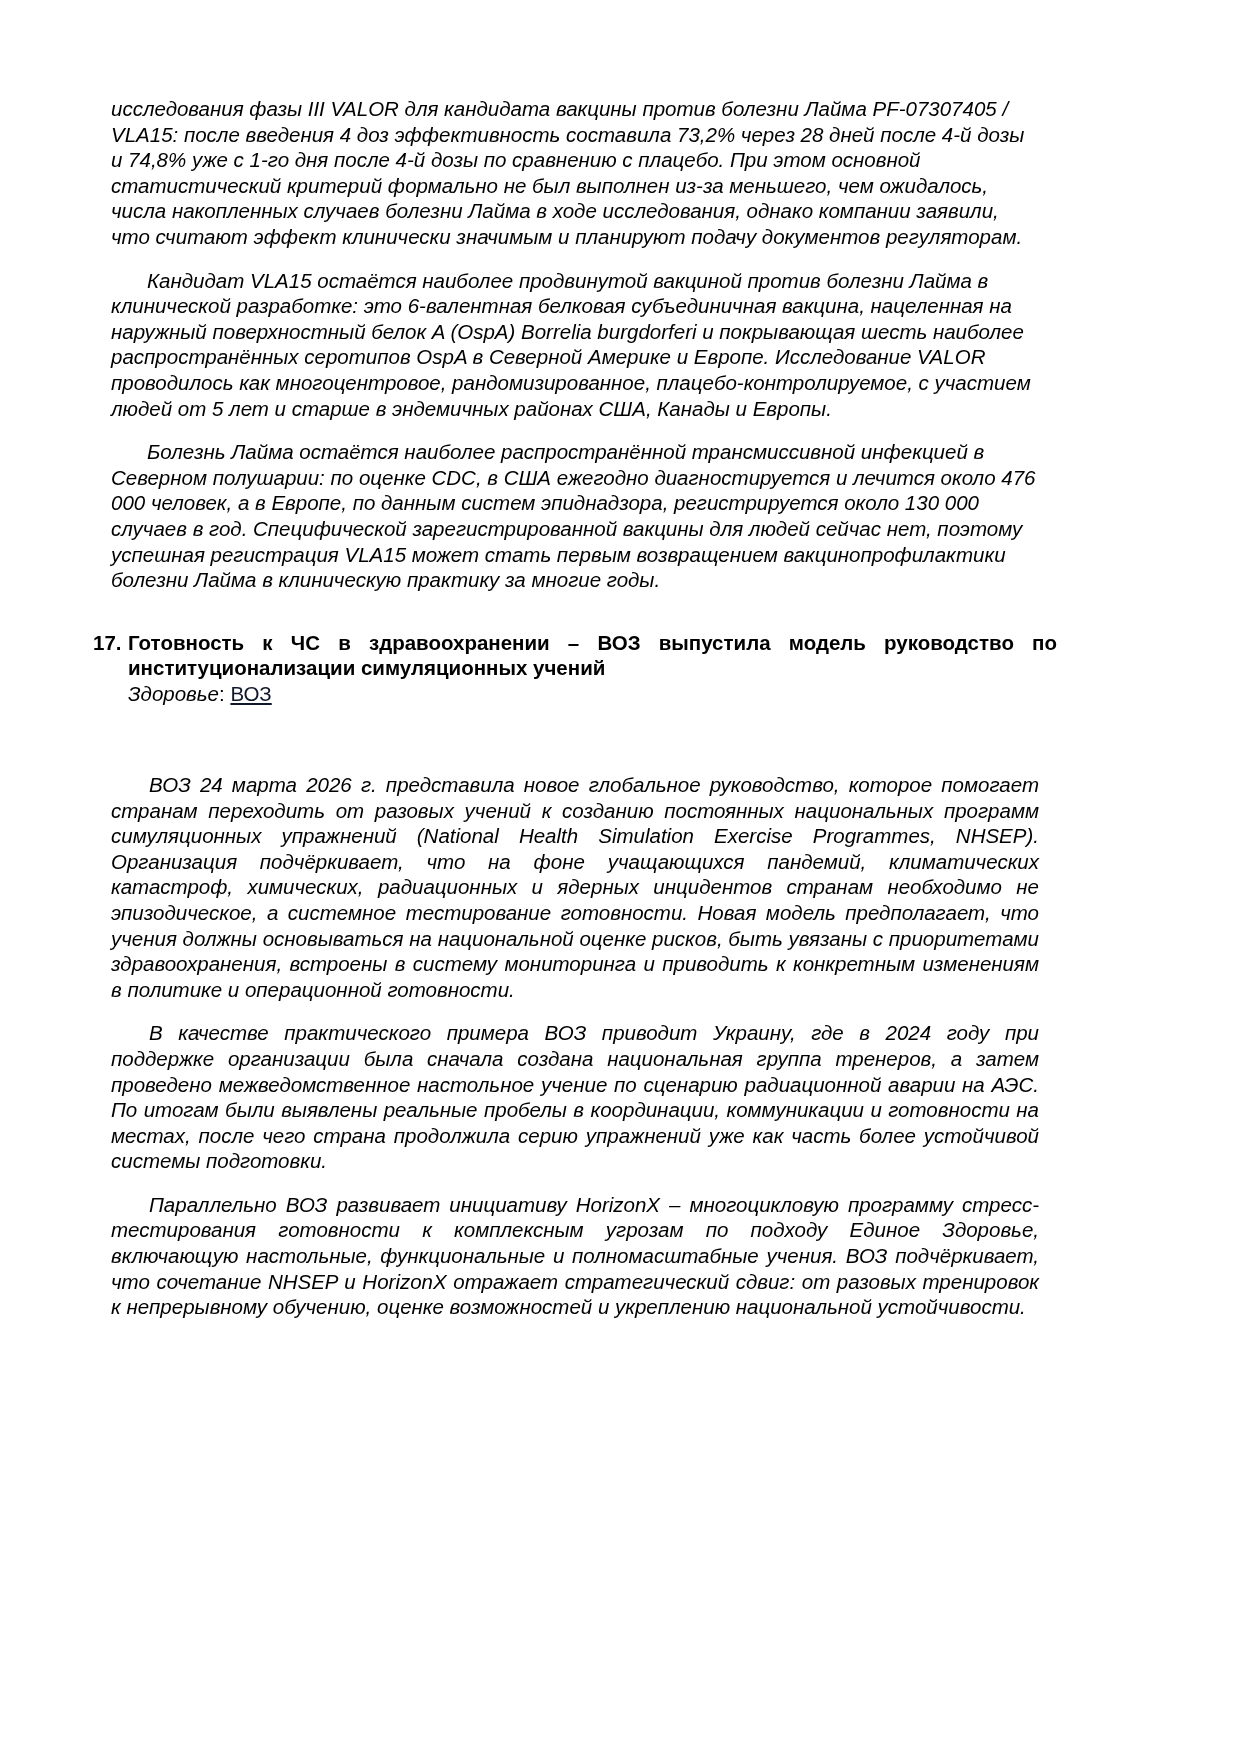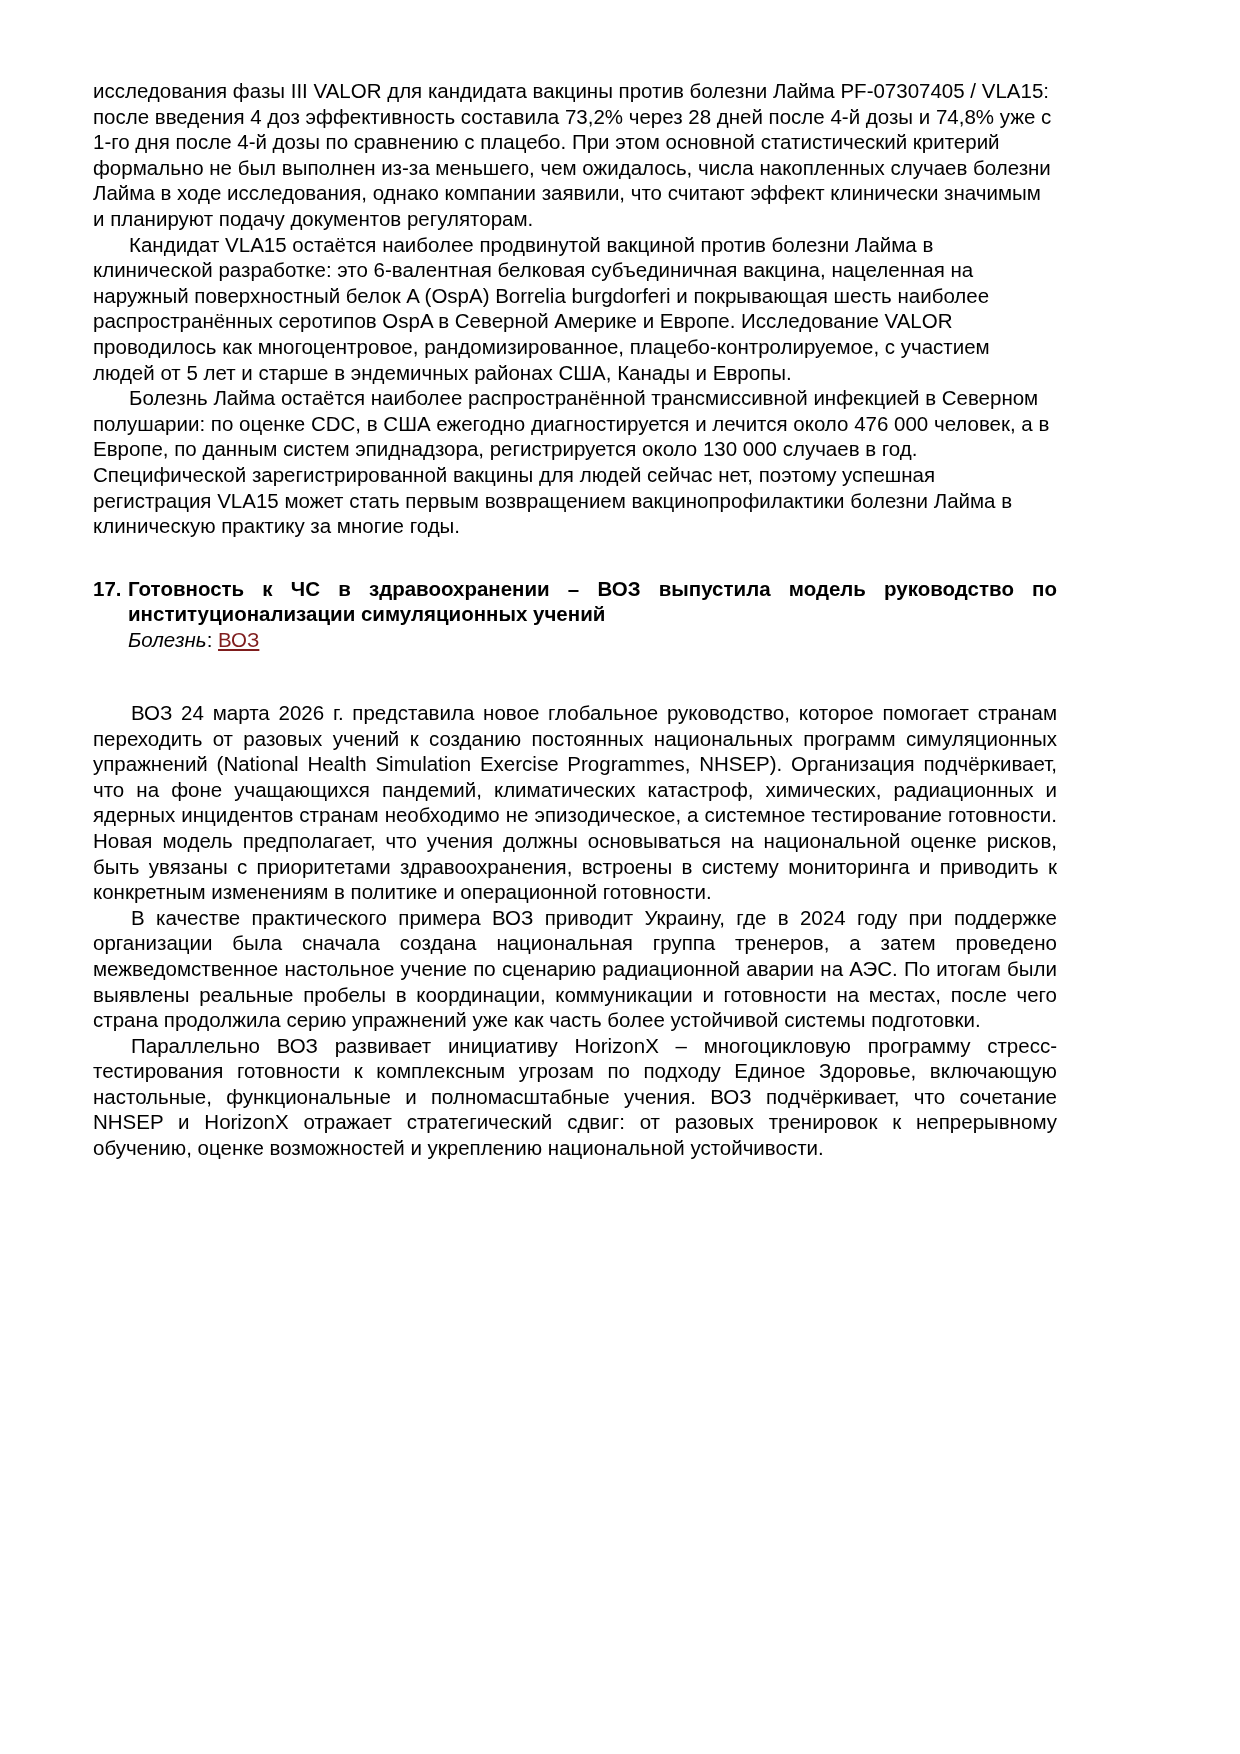--- a/index.html
+++ b/index.html
@@ -3,57 +3,57 @@
 <meta charset="utf-8">
 <style>
   html, body { margin: 0; padding: 0; background: #ffffff; }
   body {
     width: 1240px; height: 1754px; position: relative; overflow: hidden;
     font-family: "Liberation Sans", sans-serif;
     color: #000000;
   }
   .page { position: absolute; left: 93px; top: 78px; width: 964px; }
   .p {
-    font-size: 20.5px; line-height: 25.6px; margin: 0;
+    font-size: 20.5px; line-height: 25.6px; margin: 18px; font-style: italic;
   }
   .p-left { text-align: left; }
   .p-just { text-align: justify; }
   .indent { text-indent: 36px; }
   .indent2 { text-indent: 38px; }
   .heading {
     margin-top: 37px;
     display: flex;
     font-weight: bold; font-size: 20.5px; line-height: 25.6px;
   }
   .heading .num { width: 35px; flex: 0 0 35px; }
   .heading .title { flex: 1; text-align: justify; }
   .source {
     margin-left: 35px; font-size: 20.5px; line-height: 25.6px; margin-top: 0;
   }
   .source .label { font-style: italic; }
-  .source a { color: #7f1d1d; text-decoration: underline; }
+  .source a { color: #0f172a; text-decoration: underline; }
   .gap { height: 27px; }
 </style>
 </head>
 <body>
 
 <div class="page">
 
   <div>
     <p class="p p-left">исследования фазы III VALOR для кандидата вакцины против болезни Лайма PF-07307405 / VLA15: после введения 4 доз эффективность составила 73,2% через 28 дней после 4-й дозы и 74,8% уже с 1-го дня после 4-й дозы по сравнению с плацебо. При этом основной статистический критерий формально не был выполнен из-за меньшего, чем ожидалось, числа накопленных случаев болезни Лайма в ходе исследования, однако компании заявили, что считают эффект клинически значимым и планируют подачу документов регуляторам.</p>
     <p class="p p-left indent">Кандидат VLA15 остаётся наиболее продвинутой вакциной против болезни Лайма в клинической разработке: это 6-валентная белковая субъединичная вакцина, нацеленная на наружный поверхностный белок A (OspA) Borrelia burgdorferi и покрывающая шесть наиболее распространённых серотипов OspA в Северной Америке и Европе. Исследование VALOR проводилось как многоцентровое, рандомизированное, плацебо-контролируемое, с участием людей от 5 лет и старше в эндемичных районах США, Канады и Европы.</p>
     <p class="p p-left indent">Болезнь Лайма остаётся наиболее распространённой трансмиссивной инфекцией в Северном полушарии: по оценке CDC, в США ежегодно диагностируется и лечится около 476 000 человек, а в Европе, по данным систем эпиднадзора, регистрируется около 130 000 случаев в год. Специфической зарегистрированной вакцины для людей сейчас нет, поэтому успешная регистрация VLA15 может стать первым возвращением вакцинопрофилактики болезни Лайма в клиническую практику за многие годы.</p>
   </div>
 
   <div>
     <div class="heading">
       <span class="num">17.</span>
       <span class="title">Готовность к ЧС в здравоохранении – ВОЗ выпустила модель руководство по институционализации симуляционных учений</span>
     </div>
-    <p class="source"><span class="label">Болезнь</span><span>: </span><a href="#">ВОЗ</a></p>
+    <p class="source"><span class="label">Здоровье</span><span>: </span><a href="#">ВОЗ</a></p>
 
     <div class="gap"></div>
 
     <p class="p p-just indent2">ВОЗ 24 марта 2026 г. представила новое глобальное руководство, которое помогает странам переходить от разовых учений к созданию постоянных национальных программ симуляционных упражнений (National Health Simulation Exercise Programmes, NHSEP). Организация подчёркивает, что на фоне учащающихся пандемий, климатических катастроф, химических, радиационных и ядерных инцидентов странам необходимо не эпизодическое, а системное тестирование готовности. Новая модель предполагает, что учения должны основываться на национальной оценке рисков, быть увязаны с приоритетами здравоохранения, встроены в систему мониторинга и приводить к конкретным изменениям в политике и операционной готовности.</p>
     <p class="p p-just indent2">В качестве практического примера ВОЗ приводит Украину, где в 2024 году при поддержке организации была сначала создана национальная группа тренеров, а затем проведено межведомственное настольное учение по сценарию радиационной аварии на АЭС. По итогам были выявлены реальные пробелы в координации, коммуникации и готовности на местах, после чего страна продолжила серию упражнений уже как часть более устойчивой системы подготовки.</p>
     <p class="p p-just indent2">Параллельно ВОЗ развивает инициативу HorizonX – многоцикловую программу стресс-тестирования готовности к комплексным угрозам по подходу Единое Здоровье, включающую настольные, функциональные и полномасштабные учения. ВОЗ подчёркивает, что сочетание NHSEP и HorizonX отражает стратегический сдвиг: от разовых тренировок к непрерывному обучению, оценке возможностей и укреплению национальной устойчивости.</p>
   </div>
 
 </div>
 

